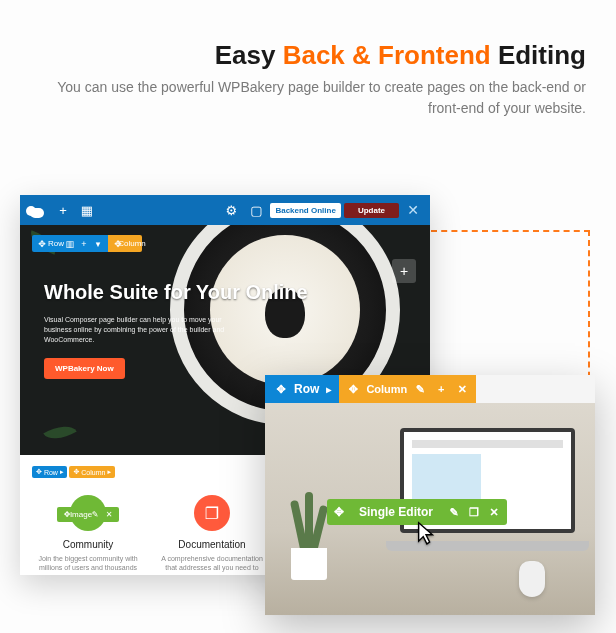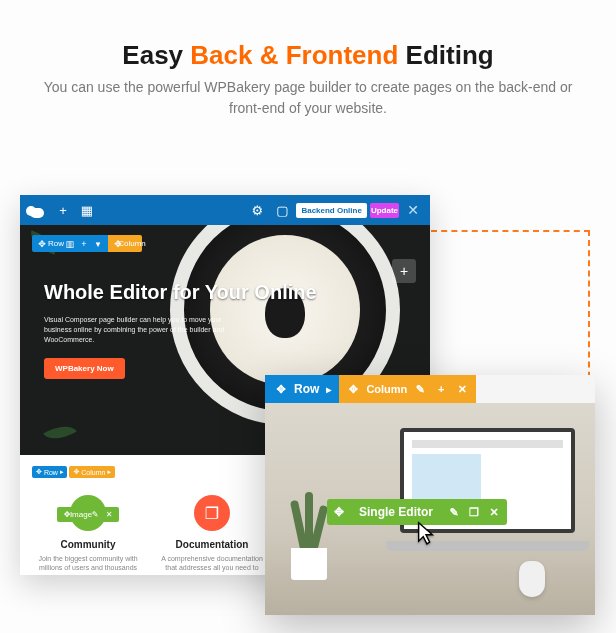--- a/index.html
+++ b/index.html
@@ -1,31 +1,31 @@
 <!DOCTYPE html>
 <html><head>
 <meta charset="utf-8">
 <style>
 *{margin:0;padding:0;box-sizing:border-box;font-family:-apple-system,BlinkMacSystemFont,"Segoe UI",Arial,sans-serif}
 body{width:616px;height:633px;background:#fdfdfd;position:relative;overflow:hidden}
-.hdr{text-align:center;padding:40px 30px 0}
+.hdr{text-align:right;padding:40px 30px 0}
 .title{font-size:26px;font-weight:600;color:#1a1a1a}
 .title .accent{color:#ff6a00}
 .sub{margin-top:6px;font-size:14px;color:#7a7a7a;line-height:1.5}
 .dashed{position:absolute;left:380px;top:230px;width:210px;height:350px;border:2px dashed #ff7a1a;border-radius:0}
 .ed1{position:absolute;left:20px;top:195px;width:410px;box-shadow:0 10px 30px rgba(0,0,0,.18);background:#fff}
 .topbar{height:30px;background:#0d6fb8;display:flex;align-items:center;padding:0 6px;color:#fff}
 .tb-l{display:flex;align-items:center;gap:2px}
 .tb-ico{width:22px;height:22px;display:flex;align-items:center;justify-content:center;font-size:13px}
 .cloud{width:20px;height:12px;position:relative;margin-right:4px}
 .cloud::before{content:"";position:absolute;width:10px;height:10px;background:#fff;border-radius:50%;left:0;top:2px}
 .cloud::after{content:"";position:absolute;width:14px;height:10px;background:#fff;border-radius:6px;left:4px;top:4px}
 .tb-r{margin-left:auto;display:flex;align-items:center;gap:3px}
 .be-btn{background:#fff;color:#0d6fb8;font-size:8px;padding:3px 5px;border-radius:2px;font-weight:600}
-.up-btn{background:#d946ef;color:#fff;font-size:8px;padding:3px 1px;border-radius:2px;font-weight:600}
+.up-btn{background:#7f1d1d;color:#fff;font-size:8px;padding:3px 14px;border-radius:2px;font-weight:600}
 .closebar{width:22px;height:22px;display:flex;align-items:center;justify-content:center;font-size:14px;color:#bfe0f7}
 .hero{height:230px;background:#1a1d1c;position:relative;overflow:hidden}
 .plate{position:absolute;right:30px;top:-30px;width:230px;height:230px;border-radius:50%;background:radial-gradient(circle at 50% 50%,#2a2a2a 0%,#1a1a1a 60%,#0a0a0a 100%);border:14px solid #e8e8e4}
 .cake{position:absolute;left:50%;top:50%;transform:translate(-50%,-50%);width:150px;height:150px;border-radius:50%;background:radial-gradient(circle,#f8f6f0 0%,#ede8dc 70%,#d8d2c4 100%)}
 .cake::after{content:"";position:absolute;left:50%;top:35%;transform:translateX(-50%);width:40px;height:50px;background:#1a1a1a;border-radius:50% 50% 45% 45%}
 .leaf{position:absolute;width:30px;height:15px;background:#2a4a2a;border-radius:0 100% 0 100%}
 .leaf.l1{left:8px;top:10px;transform:rotate(20deg)}
 .leaf.l2{left:25px;bottom:15px;transform:rotate(-30deg)}
 .rowbar{position:absolute;left:12px;top:10px;display:flex;align-items:center;height:17px}
 .rb-blue{background:#0d86d6;display:flex;align-items:center;height:17px;padding:0 3px;border-radius:2px 0 0 2px}
@@ -38,21 +38,21 @@
 .cta{margin-top:14px;display:inline-block;background:#ff5a2c;color:#fff;font-size:8px;padding:6px 11px;border-radius:3px;font-weight:600}
 .cards{height:120px;background:#fff;padding:10px 12px;position:relative}
 .rowbar2{display:flex;align-items:center;height:14px;margin-bottom:8px}
 .rb2-blue{background:#0d86d6;color:#fff;font-size:7px;padding:2px 4px;border-radius:2px;display:flex;align-items:center;gap:2px}
 .rb2-org{background:#f5a623;color:#fff;font-size:7px;padding:2px 4px;border-radius:2px;display:flex;align-items:center;gap:2px;margin-left:2px}
 .crow{display:flex;gap:12px}
 .card{flex:0 0 112px;text-align:center;position:relative;padding-top:8px}
 .cico{width:36px;height:36px;border-radius:50%;margin:0 auto 8px;display:flex;align-items:center;justify-content:center;color:#fff;font-size:16px}
 .cico.green{background:#6fb936}
 .cico.red{background:#ff5a3c}
-.ctitle{font-size:10px;font-weight:700;color:#222;margin-bottom:4px}
+.ctitle{font-size:10px;font-weight:400;color:#222;margin-bottom:4px}
 .cdesc{font-size:7px;color:#888;line-height:1.3}
 .gbar{position:absolute;left:50%;top:20px;transform:translateX(-50%);background:#6fb936;display:flex;align-items:center;height:15px;padding:0 3px;border-radius:2px}
 .gbar .rb-ico{font-size:8px}
 .ed2{position:absolute;left:265px;top:375px;width:330px;height:240px;box-shadow:0 14px 40px rgba(0,0,0,.25);background:#fff}
 .ed2-bar{height:28px;background:#f5f5f5;display:flex;align-items:center;padding:0}
 .row-pill{background:#0d86d6;color:#fff;display:flex;align-items:center;height:28px;padding:0 8px;font-size:12px;font-weight:600;gap:5px}
 .col-pill{background:#f5a623;color:#fff;display:flex;align-items:center;height:28px;padding:0 6px;font-size:11px;font-weight:600;gap:5px}
 .pill-ico{width:16px;height:16px;display:flex;align-items:center;justify-content:center;font-size:11px}
 .chev{margin-left:2px;font-size:10px}
 .ed2-body{height:212px;background:linear-gradient(135deg,#e8e4db 0%,#d5d0c5 100%);position:relative;overflow:hidden}
@@ -122,21 +122,21 @@
       </div>
       <div class="rb-org">
         <div class="rb-ico">✥</div>
         <div class="rb-ico" style="font-size:8px">Column</div>
       </div>
     </div>
     <div class="addbox">+</div>
 
     <div class="hero-txt">
       <div class="h1">
-        <span>Whole Editor for Your Online</span><br>
+        <span>Whole Suite for Your Online</span><br>
       </div>
       <div class="hp">Visual Composer page builder can help you to move your business online by combining the power of the builder and WooCommerce.</div>
       <div class="cta">WPBakery Now</div>
     </div>
   </div>
 
   <div class="cards">
     <div class="rowbar2">
       <div class="rb2-blue">
           <span>✥</span>

